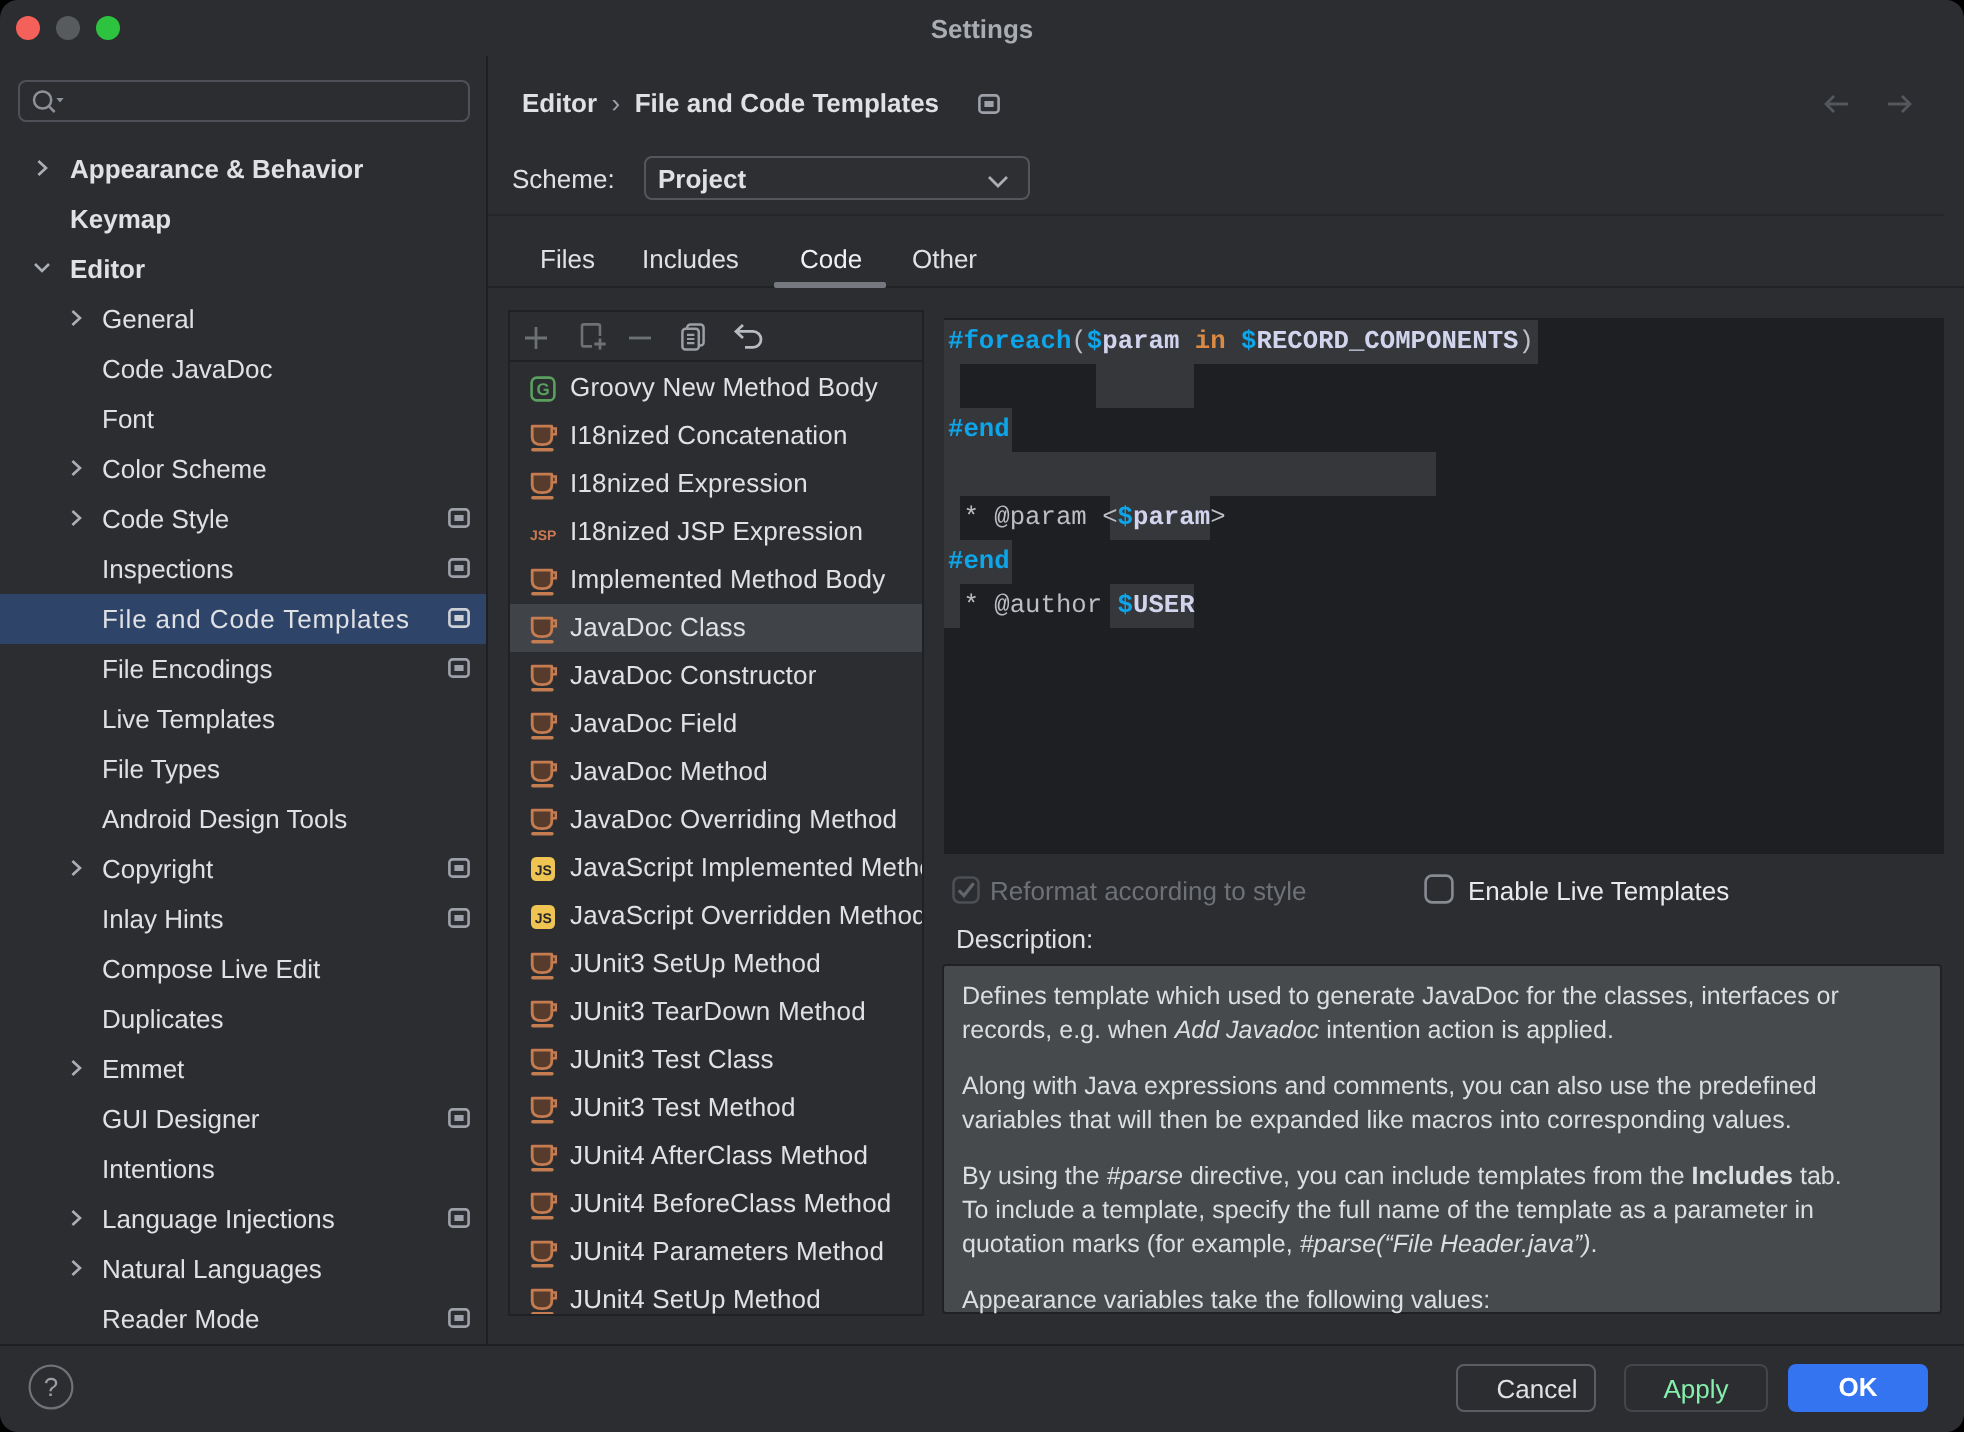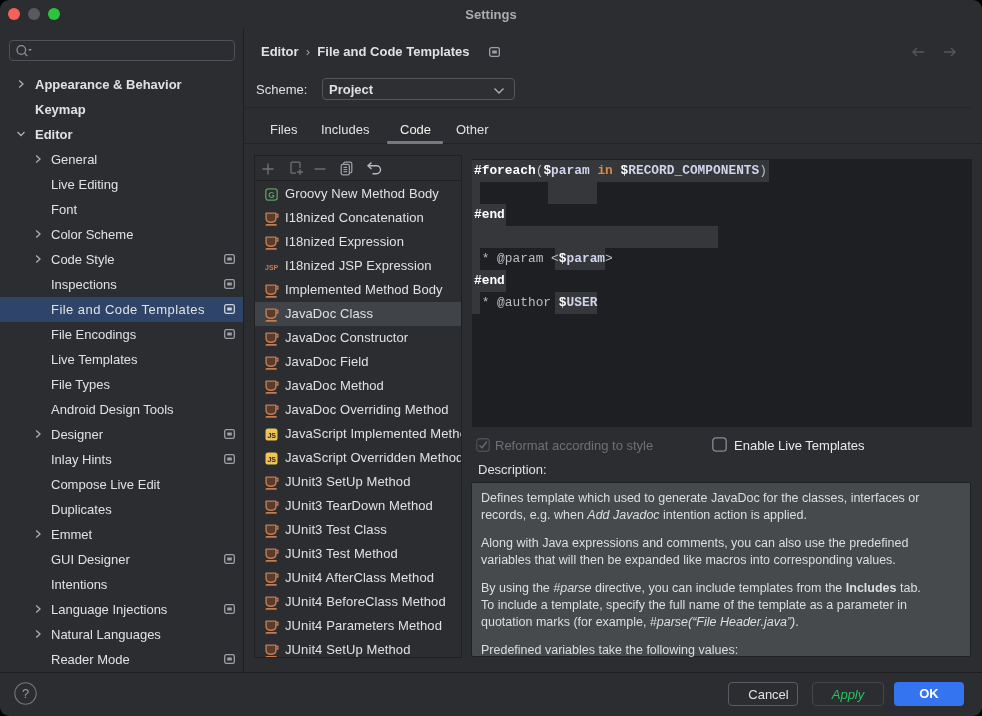--- a/index.html
+++ b/index.html
@@ -36,21 +36,21 @@
   .rows{position:absolute;left:0;top:26px;width:206px;height:475px;overflow:hidden;}
   .lrow{position:relative;height:24px;line-height:24px;white-space:nowrap;}
   .lrow svg{position:absolute;left:10px;top:6px;}
   .lrow .txt{position:absolute;left:30px;top:0;letter-spacing:0.1px;}
   .lsel{background:#404347;}
   
   .editor{position:absolute;left:472px;top:159px;width:500px;height:268px;background:#1E1F22;
           font-family:"Liberation Mono",monospace;font-size:12.85px;}
   .cl{position:absolute;left:0;width:500px;height:22px;line-height:22px;white-space:pre;color:#BCBEC4;}
   .strip{position:absolute;height:22px;background:#35373B;}
-  .gold{color:#ffffff;font-weight:bold;}
+  .gold{color:#0ea5e9;font-weight:bold;}
   .lav{color:#D1D4EC;font-weight:bold;}
   .ora{color:#D98A45;font-weight:bold;}
   .desc-lbl{position:absolute;left:478px;top:462px;}
   .desc{position:absolute;left:471px;top:482px;width:500px;height:175px;background:#474A4D;
         border:1.5px solid #202124;border-radius:2px;color:#DCDEE1;font-size:12.5px;line-height:17px;
         padding:7px 0 0 9px;}
   .desc p{margin:0 0 11px 0;}
   
   .fsep{position:absolute;left:0;top:672px;width:982px;height:1px;background:#1E1F22;}
   .btn{position:absolute;top:682px;height:24px;border-radius:4px;text-align:center;line-height:23px;}
@@ -87,21 +87,21 @@
         </svg>
         <span class="lbl b" style="left:35px">Editor</span>
       </div>
   <div class="trow">
         <svg class="chev" style="left:34px" width="8" height="14" viewBox="0 0 8 14" fill="none">
           <path d="M2.2 3.5 L6 7 L2.2 10.5" stroke="#ACAFB6" stroke-width="1.3"></path>
         </svg>
         <span class="lbl" style="left:51px">General</span>
       </div>
   <div class="trow">
-        <span class="lbl" style="left:51px">Live Editing</span>
+        <span class="lbl" style="left:51px">Code JavaDoc</span>
       </div>
   <div class="trow">
         <span class="lbl" style="left:51px">Font</span>
       </div>
   <div class="trow">
         <svg class="chev" style="left:34px" width="8" height="14" viewBox="0 0 8 14" fill="none">
           <path d="M2.2 3.5 L6 7 L2.2 10.5" stroke="#ACAFB6" stroke-width="1.3"></path>
         </svg>
         <span class="lbl" style="left:51px">Color Scheme</span>
       </div>
@@ -142,21 +142,21 @@
   <div class="trow">
         <span class="lbl" style="left:51px">File Types</span>
       </div>
   <div class="trow">
         <span class="lbl" style="left:51px">Android Design Tools</span>
       </div>
   <div class="trow">
         <svg class="chev" style="left:34px" width="8" height="14" viewBox="0 0 8 14" fill="none">
           <path d="M2.2 3.5 L6 7 L2.2 10.5" stroke="#ACAFB6" stroke-width="1.3"></path>
         </svg>
-        <span class="lbl" style="left:51px">Designer</span>
+        <span class="lbl" style="left:51px">Copyright</span>
         <svg class="mon" style="left:224px" width="11" height="10" viewBox="0 0 11 10" fill="none">
           <rect x="0.7" y="0.7" width="9.6" height="8.6" rx="1.6" stroke="#9DA0A8" stroke-width="1.3"></rect>
           <rect x="3.2" y="3.5" width="4.6" height="3" fill="#9DA0A8"></rect>
         </svg>
       </div>
   <div class="trow">
         <span class="lbl" style="left:51px">Inlay Hints</span>
         <svg class="mon" style="left:224px" width="11" height="10" viewBox="0 0 11 10" fill="none">
           <rect x="0.7" y="0.7" width="9.6" height="8.6" rx="1.6" stroke="#9DA0A8" stroke-width="1.3"></rect>
           <rect x="3.2" y="3.5" width="4.6" height="3" fill="#9DA0A8"></rect>
@@ -442,24 +442,24 @@
 <div class="abs" style="left:734px;top:438px;color:#E8EAED;">Enable Live Templates</div>
   <div class="desc-lbl">Description:</div>
   <div class="desc">
     <p>Defines template which used to generate JavaDoc for the classes, interfaces or<br>
     records, e.g. when <i>Add Javadoc</i> intention action is applied.</p>
     <p>Along with Java expressions and comments, you can also use the predefined<br>
     variables that will then be expanded like macros into corresponding values.</p>
     <p>By using the <i>#parse</i> directive, you can include templates from the <b>Includes</b> tab.<br>
     To include a template, specify the full name of the template as a parameter in<br>
     quotation marks (for example, <i>#parse(“File Header.java”)</i>.</p>
-    <p>Predefined variables take the following values:</p>
+    <p>Appearance variables take the following values:</p>
   </div>
 
   <div class="fsep"></div>
   <svg class="abs" style="left:14px;top:682px;" width="23" height="23" viewBox="0 0 23 23" fill="none">
     <circle cx="11.5" cy="11.5" r="10.7" stroke="#6F7277" stroke-width="1.1"></circle>
     <text x="11.5" y="16" text-anchor="middle" fill="#9A9DA2" font-size="13px" font-family="Liberation Sans">?</text>
   </svg>
   <div class="btn" style="left:728px;width:70px;border:1px solid #5A5D63;padding-left:11px;">Cancel</div>
-  <div class="btn" style="left:812px;width:72px;border:1px solid #43464A;color:#22c55e;font-style:italic;">Apply</div>
+  <div class="btn" style="left:812px;width:72px;border:1px solid #43464A;color:#86efac;">Apply</div>
   <div class="btn b" style="left:894px;width:70px;background:#3574F0;color:#FFFFFF;">OK</div>
 </div>
 
 </body></html>

